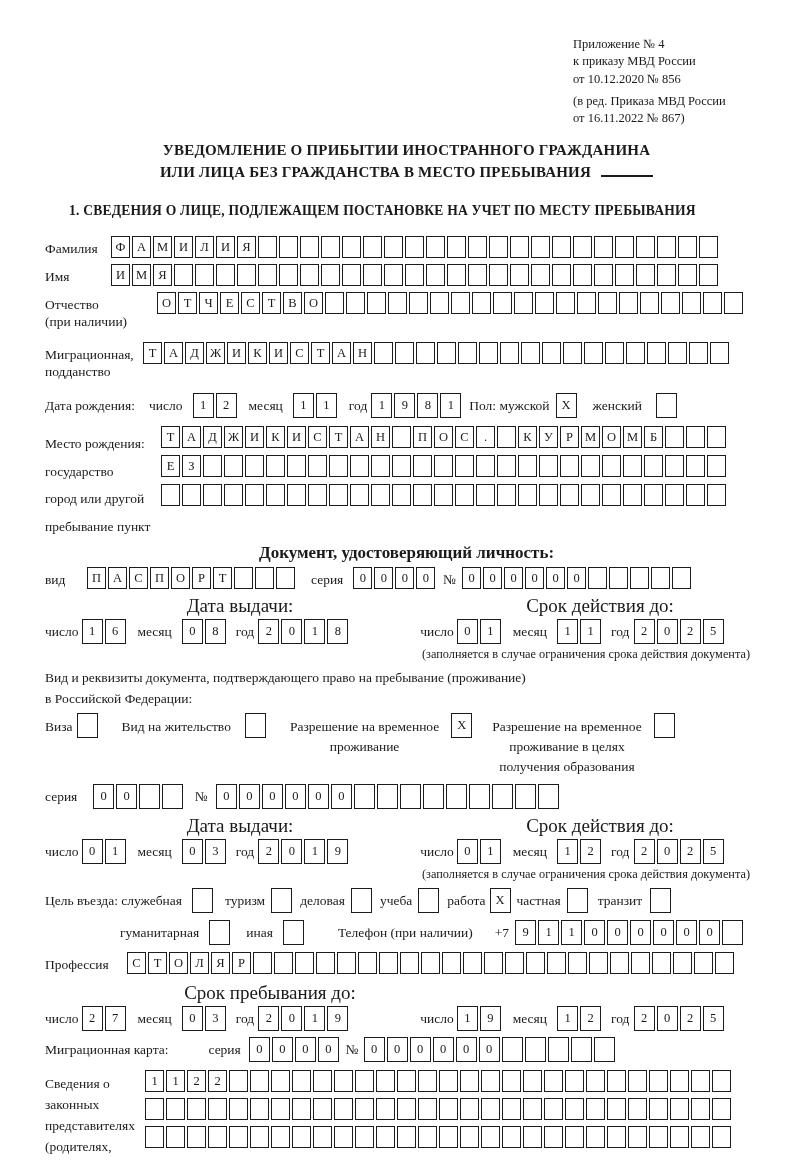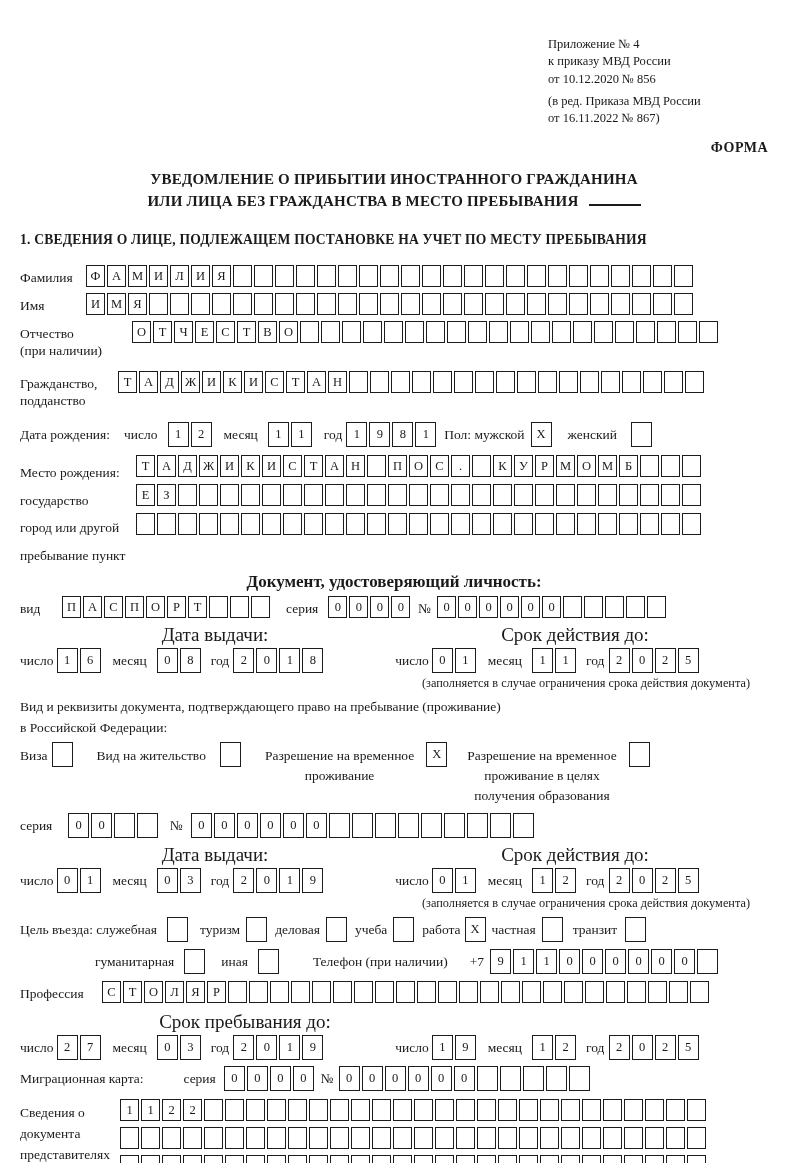--- a/index.html
+++ b/index.html
@@ -1,28 +1,28 @@
 <!DOCTYPE html>
 <html><head>
 <meta charset="utf-8">
 <style>
   html,body{margin:0;padding:0;background:#fff;}
   body{width:800px;height:1163px;overflow:hidden;color:#1a1a1a;
        font-family:"Liberation Serif","DejaVu Serif",serif;}
-  .page{width:800px;height:986px;box-sizing:border-box;padding:36px 32px 0 20px;position:relative;}
+  .page{width:800px;height:986px;box-sizing:border-box;padding:36px 32px 0 45px;position:relative;}
 
   
   .annex{margin-left:528px;font-size:12.5px;line-height:1.38;}
   .annex .gap{height:5px;}
   .forma{ text-align:right;font-weight:bold;font-size:14px;margin-top:13px;letter-spacing:.5px;}
 
   
   .title{text-align:center;font-weight:bold;font-size:15px;margin-top:13px;line-height:1.45;letter-spacing:.2px;}
   .blank-line{display:inline-block;width:52px;border-bottom:2px solid #1a1a1a;height:10px;margin-left:10px;}
-  .sec-heading{font-weight:bold;font-size:13.6px;margin-top:19px;letter-spacing:.2px;}
+  .sec-heading{font-weight:bold;font-size:13.6px;margin-top:19px;letter-spacing:.2px;margin-left:24px;}
 
   
   .rows{margin-top:17px;}
   .row{display:flex;align-items:flex-start;margin-bottom:6px;}
   .lbl{font-size:13.5px;padding-top:4px;flex-shrink:0;line-height:1.3;}
   .boxes{display:inline-flex;flex-wrap:nowrap;}
   .bx{display:inline-block;width:17px;height:20px;border:1.6px solid #1c1c1c;margin-right:2px;
       text-align:center;font-size:12.5px;line-height:20px;flex-shrink:0;}
   .cb .bx, .bx.big{width:19px;height:23px;line-height:23px;}
   .w66{width:66px;} .w112{width:112px;} .w98{width:98px;} .w116{width:116px;} .w70{width:70px;} .w100{width:100px;}
@@ -58,21 +58,20 @@
 
   <div class="annex">
     <div>Приложение № 4</div>
     <div>к приказу МВД России</div>
     <div>от 10.12.2020 № 856</div>
     <div class="gap"></div>
     <div>(в ред. Приказа МВД России</div>
     <div>от 16.11.2022 № 867)</div>
   </div>
 
-  <div class="forma">ФОРМА</div>
 
   <div class="title">
     <div>УВЕДОМЛЕНИЕ О ПРИБЫТИИ ИНОСТРАННОГО ГРАЖДАНИНА</div>
     <div><span>ИЛИ ЛИЦА БЕЗ ГРАЖДАНСТВА В МЕСТО ПРЕБЫВАНИЯ</span><span class="blank-line"></span></div>
   </div>
 
   <div class="sec-heading">1. СВЕДЕНИЯ О ЛИЦЕ, ПОДЛЕЖАЩЕМ ПОСТАНОВКЕ НА УЧЕТ ПО МЕСТУ ПРЕБЫВАНИЯ</div>
 
   <div class="rows">
 
@@ -178,21 +177,21 @@
           <span class="bx"></span>
           <span class="bx"></span>
           <span class="bx"></span>
           <span class="bx"></span>
           <span class="bx"></span>
         </span>
     </div>
 
     <div class="row" style="margin-bottom:12px;">
       <span class="lbl w98">
-        <span>Гражданство,</span><br>
+        <span>Миграционная,</span><br>
         <span>подданство</span>
       </span>
       <span class="boxes">
           <span class="bx">Т</span>
           <span class="bx">А</span>
           <span class="bx">Д</span>
           <span class="bx">Ж</span>
           <span class="bx">И</span>
           <span class="bx">К</span>
           <span class="bx">И</span>
@@ -701,21 +700,21 @@
           <span class="bx big"></span>
           <span class="bx big"></span>
           <span class="bx big"></span>
           <span class="bx big"></span>
         </span>
     </div>
 
     <div class="rep">
       <span class="lbl w100">
         <span>Сведения о</span><br>
-        <span>документа</span><br>
+        <span>законных</span><br>
         <span>представителях</span><br>
         <span>(родителях,</span><br>
         <br>
         
       </span>
       <span class="stack boxcol">
         <span class="boxes">
             <span class="bx">1</span>
             <span class="bx">1</span>
             <span class="bx">2</span>

